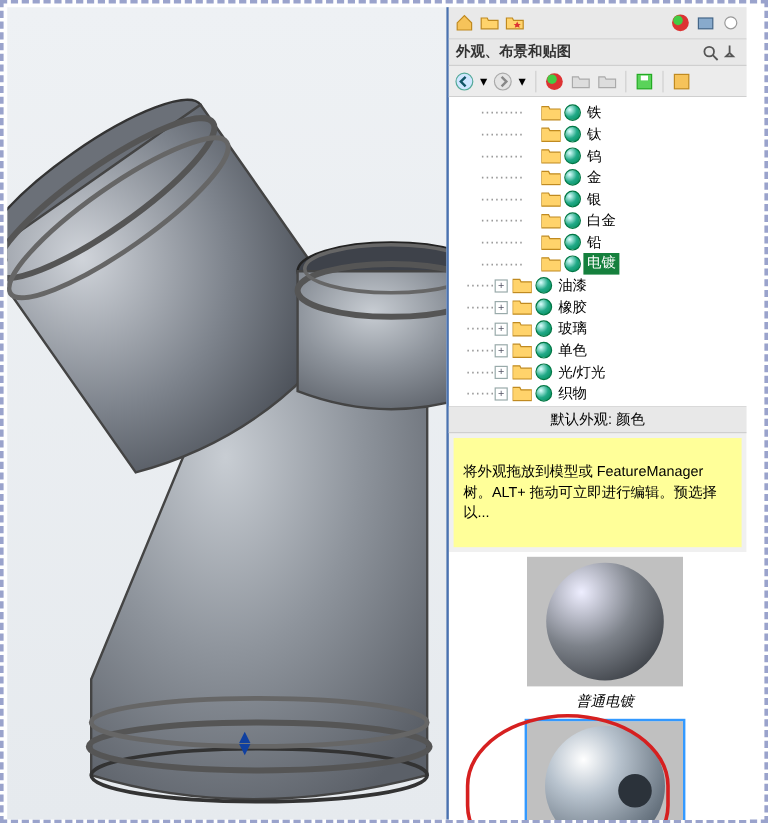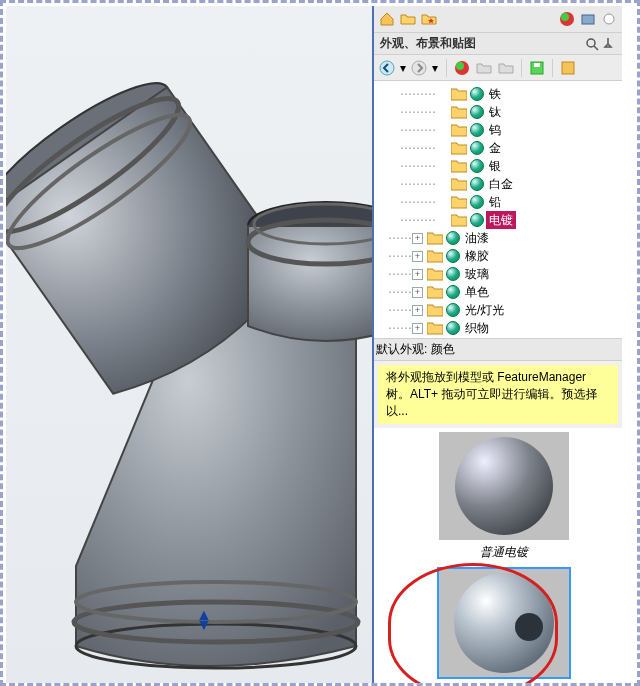--- a/index.html
+++ b/index.html
@@ -17,24 +17,24 @@
   .toolbar .ico { width:18px; height:18px; display:inline-flex; align-items:center; justify-content:center; cursor:pointer; }
   .toolbar .sep { width:1px; height:18px; background:#cfcfcf; margin:0 2px; }
   .tree { flex: 0 0 auto; background:#fff; height: 258px; overflow:auto; border-bottom:1px solid #cfcfcf; padding:4px 2px; color:#000; }
   .tree .node { display:flex; align-items:center; height:18px; line-height:18px; white-space:nowrap; }
   .tree .dots { color:#999; flex: 0 0 auto; }
   .tree .expander { width:11px; height:11px; border:1px solid #9aa; display:inline-flex; align-items:center; justify-content:center; font-size:9px; color:#556; margin-right:4px; cursor:pointer; background:#fff; }
   .tree .noexp { width:11px; height:11px; display:inline-block; margin-right:4px; }
   .tree .folder { width:16px; height:14px; display:inline-block; margin-right:4px; }
   .tree .globe { width:14px; height:14px; display:inline-block; border-radius:50%; background:radial-gradient(circle at 30% 30%,#dff,#2a8,#085); border:1px solid #074; margin-left:-1px; margin-right:2px; }
   .tree .label { padding:0 3px; }
-  .tree .label.sel { background:#be185d; color:#fff; }
+  .tree .label.sel { background:#15803d; color:#fff;font-family:Liberation Mono, monospace; }
   .folder svg { display:block; }
-  .default-hdr { background:#e8e8e8; border-bottom:1px solid #cfcfcf; padding:2px 2px; color:#000; }
-  .tipbox { background:#ffff99; color:#000; padding:4px 8px; margin:4px; }
+  .default-hdr { background:#e8e8e8; border-bottom:1px solid #cfcfcf; padding:2px 2px; color:#000;text-align:center; }
+  .tipbox { background:#ffff99; color:#000; padding:20px 8px; margin:4px; }
   .swatches { flex:1; background:#fff; overflow:auto; padding:4px 0 10px 0;font-style:italic; }
   .swatch { text-align:center; margin:0 10px 8px 22px; position:relative; }
   .swatch .thumb { width:130px; height:108px; background:#c0c0c0; margin:0 auto; position:relative; overflow:hidden; }
   .swatch .thumb.sel { outline:2px solid #3399ff; }
   .swatch .thumb .sphere { position:absolute; left:50%; top:50%; transform:translate(-50%,-50%); border-radius:50%; }
   .swatch .lbl { margin-top:4px; }
   .redmark { position:absolute; left:-8px; top:-6px; width:170px; height:136px; border:3px solid #d62020; border-radius:50%/44%; pointer-events:none; }
   .arrow-ind { position:absolute; left:190px; top:604px; color:#1040a0; font-size:16px; line-height:10px; text-align:center; }
 </style>
 </head>

